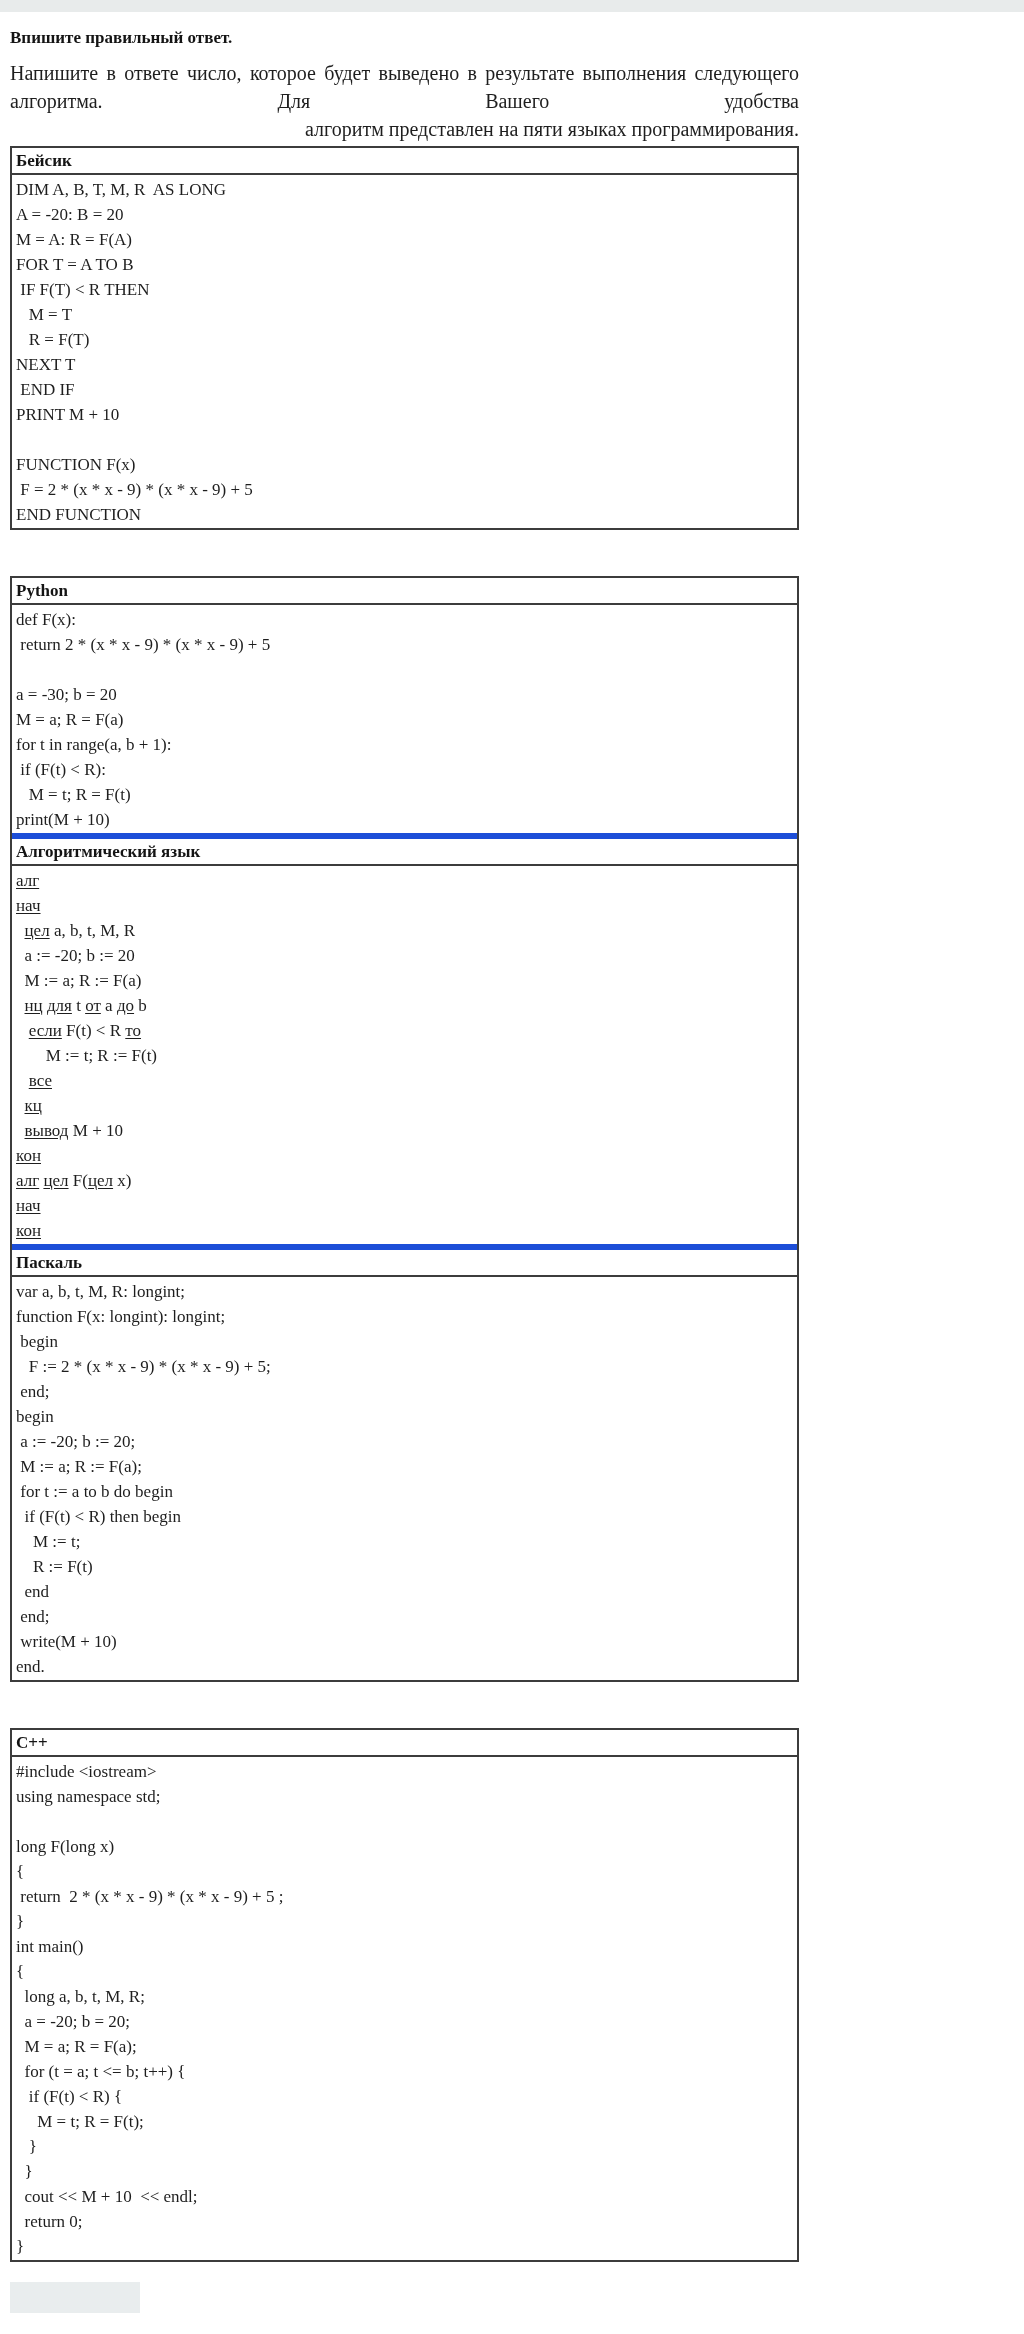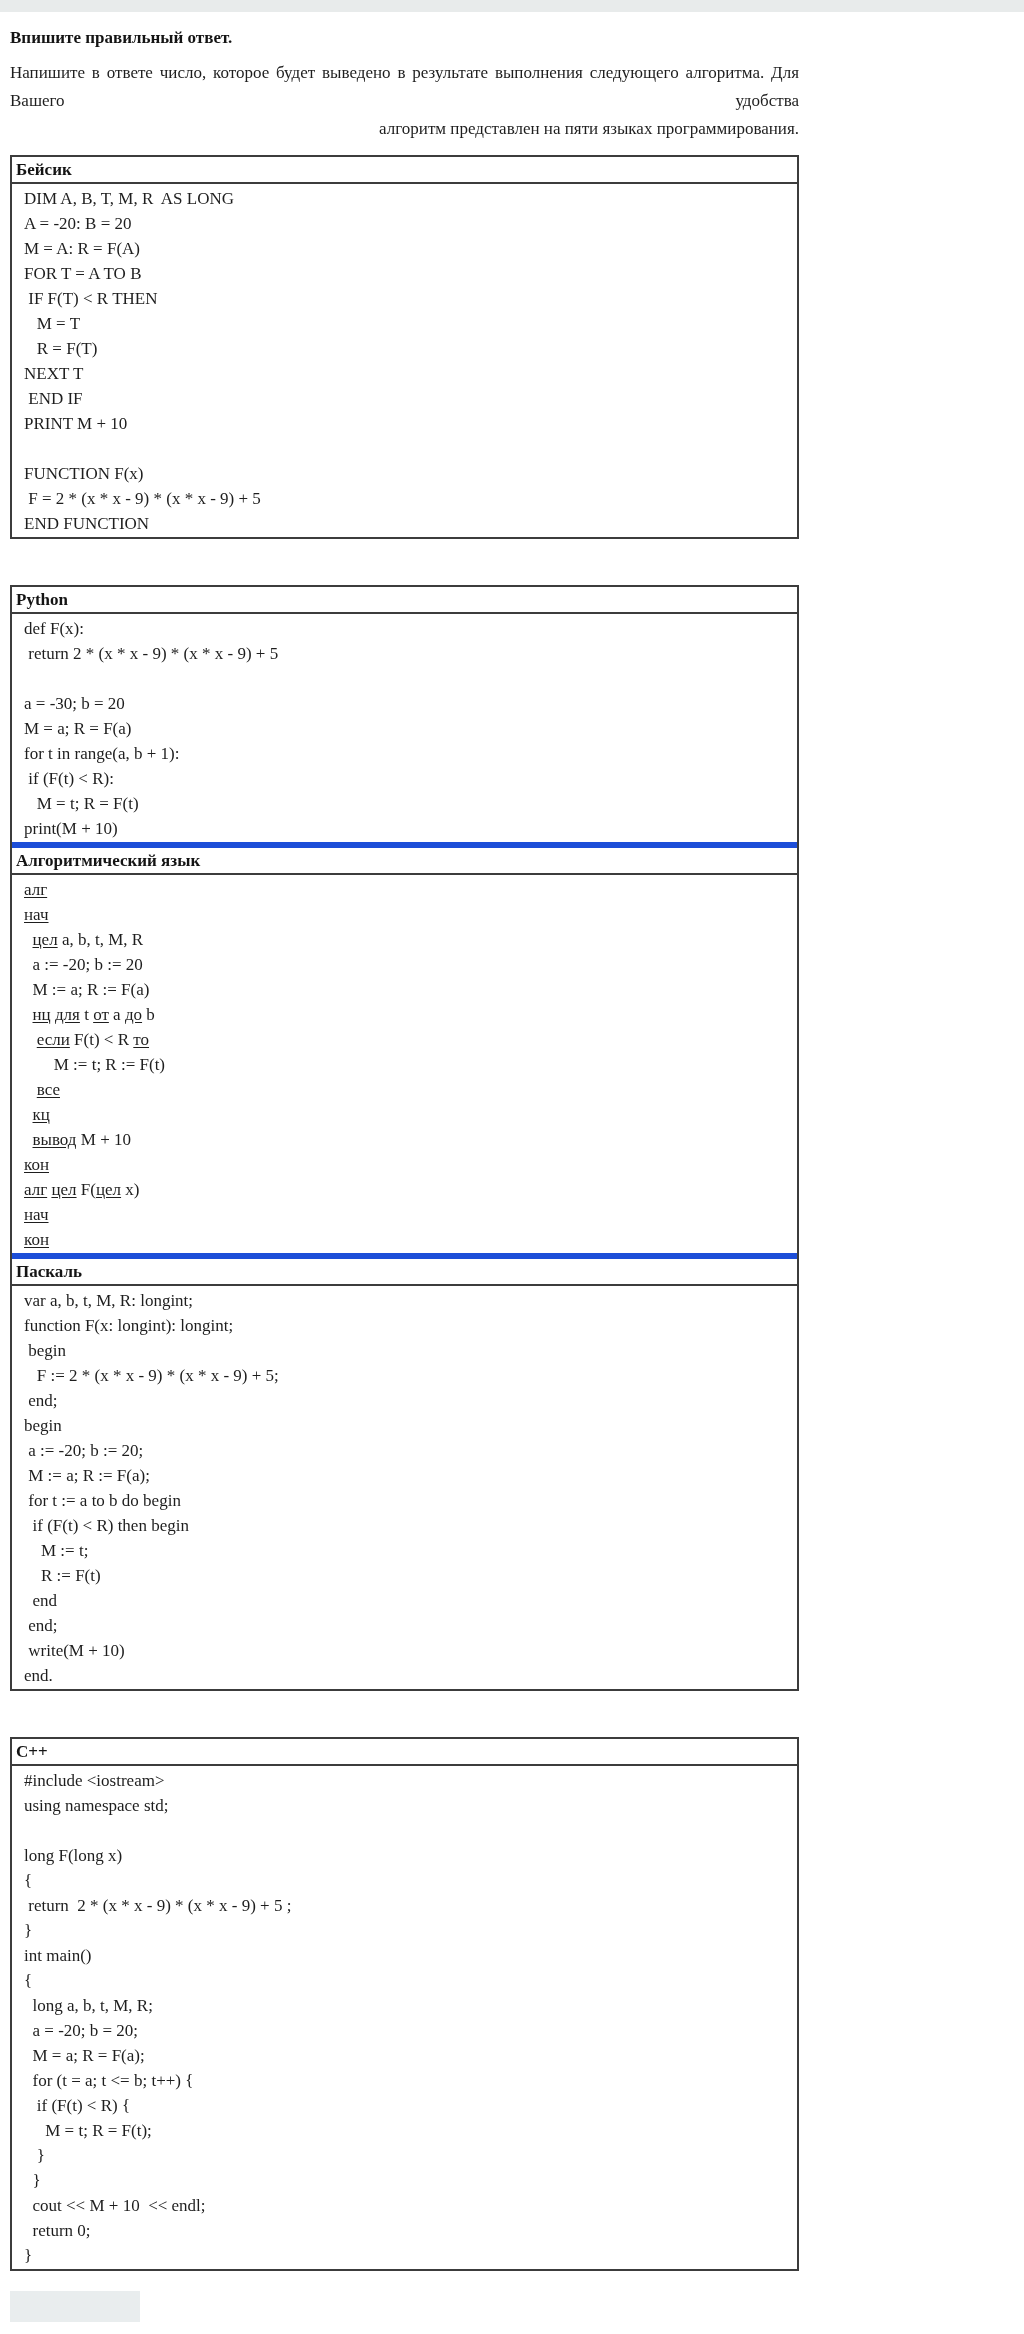--- a/index.html
+++ b/index.html
@@ -5,33 +5,33 @@
   * { margin:0; padding:0; box-sizing:border-box; }
   html,body { background:#ffffff; }
   body {
     width:1024px; height:2334px; overflow:hidden;
     font-family:"Liberation Serif", serif;
     color:#1e1e1e;
   }
   .top-strip { width:100%; height:12px; background:#e8ebeb; }
   .content { margin-left:10px; width:789px; }
   .page-title { padding-top:16px; font-size:17px; font-weight:bold; line-height:20px; color:#141414; }
-  .desc { margin-top:11px; font-size:17px; line-height:28px; }
+  .desc { margin-top:11px; font-size:20px; line-height:28px; }
   .desc-line1 { text-align:justify; text-align-last:justify; }
   .desc-line2 { text-align:right; }
   .tgroup { border:2px solid #3c3c3c; background:#fff; }
-  #group-0 { margin-top:12px; }
+  #group-0 { margin-top:3px; }
   #group-1 { margin-top:46px; }
   #group-2 { margin-top:46px; }
   .sec + .sec { border-top:6px solid #1d4ed8; }
   .sec-header {
     font-weight:bold; font-size:17px; line-height:23px;
     padding:1px 4px; border-bottom:2px solid #3c3c3c; color:#141414;
   }
-  .code-block { padding:2px 12px 1px; font-size:17px; }
+  .code-block { padding:2px 4px 1px; font-size:17px; }
   .code-line { line-height:25px; white-space:pre; min-height:25px; }
   .kw { text-decoration:underline; text-underline-offset:2px; }
   .answer-box {
     display:block; margin-top:20px; width:130px; height:31px;
     background:#e9edee; border:none; outline:none;
     font-family:"Liberation Serif", serif; font-size:17px; padding:0 6px;
   }
 </style>
 </head>
 <body>

